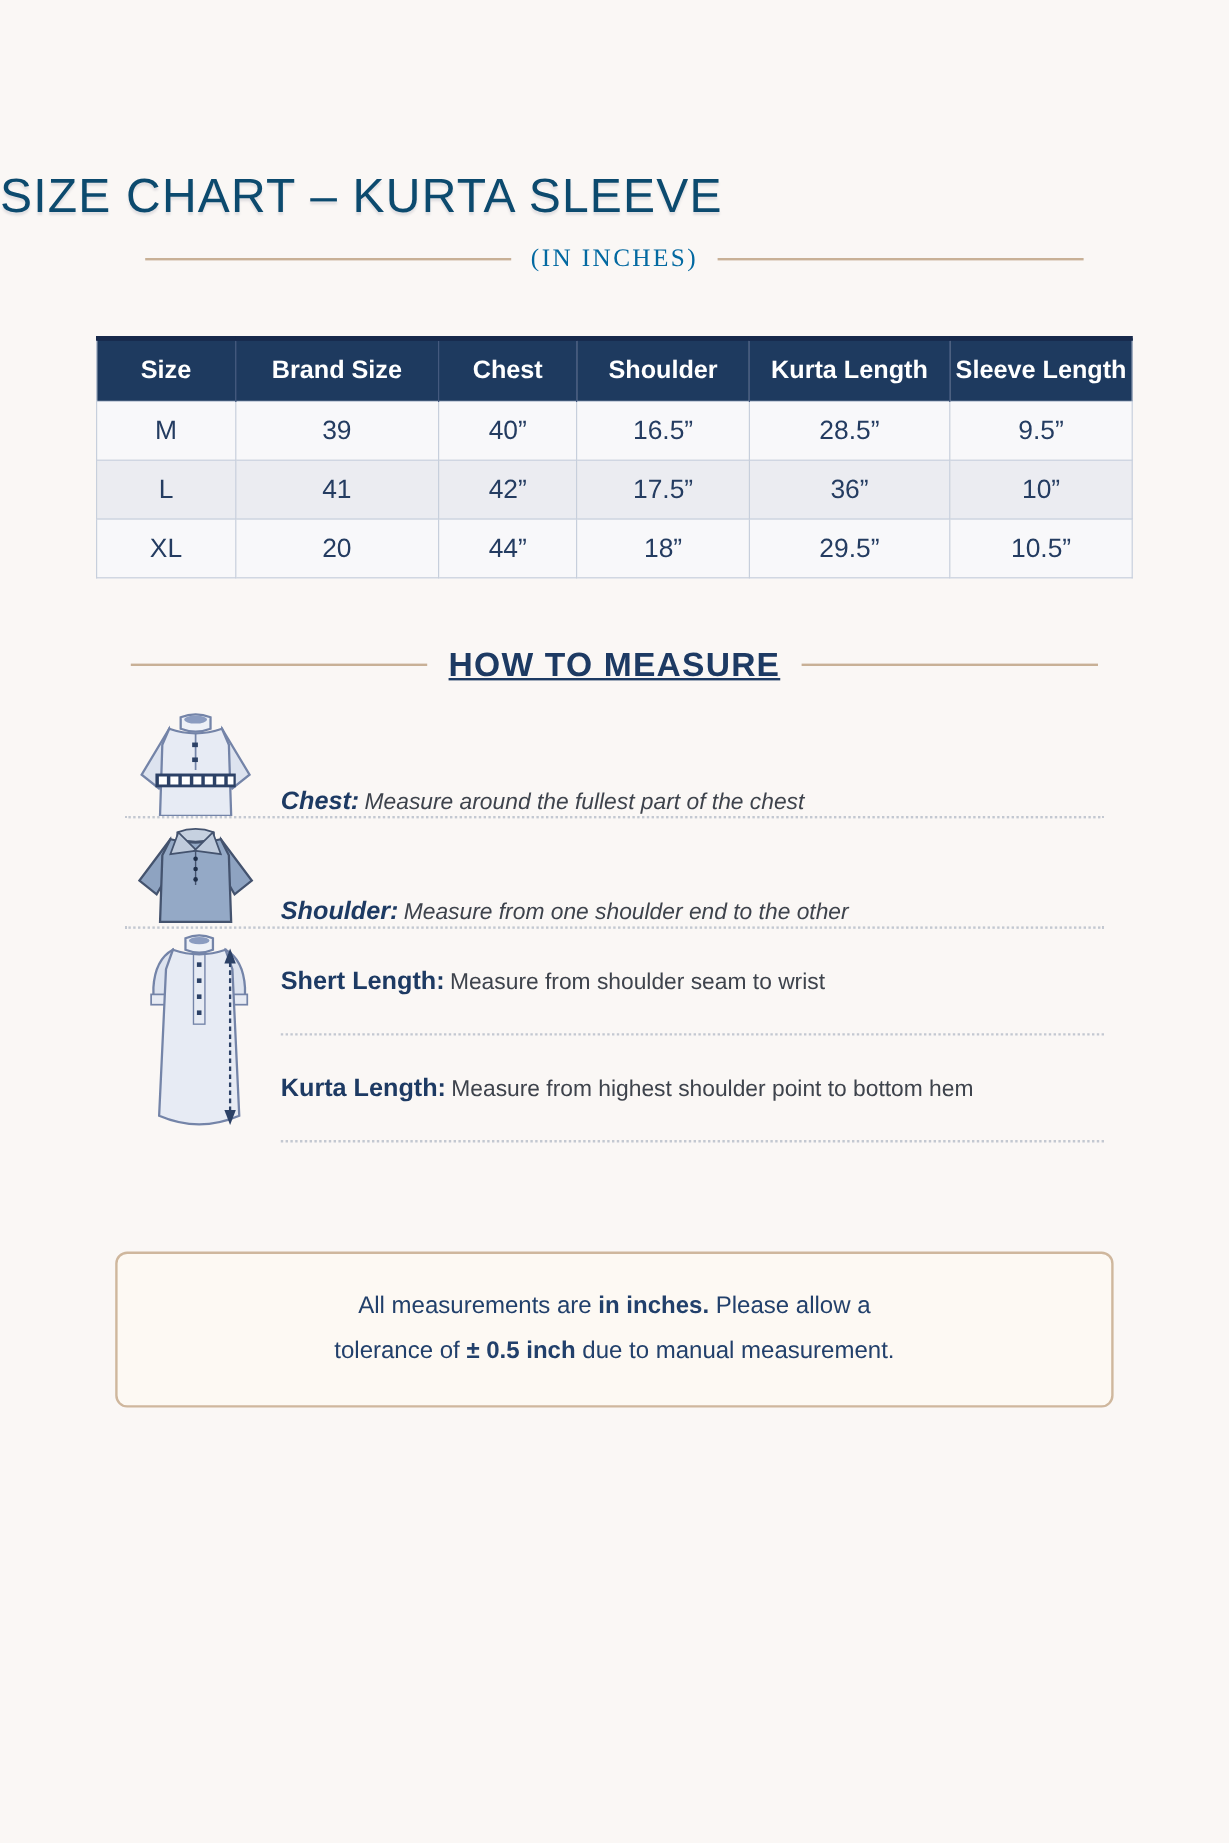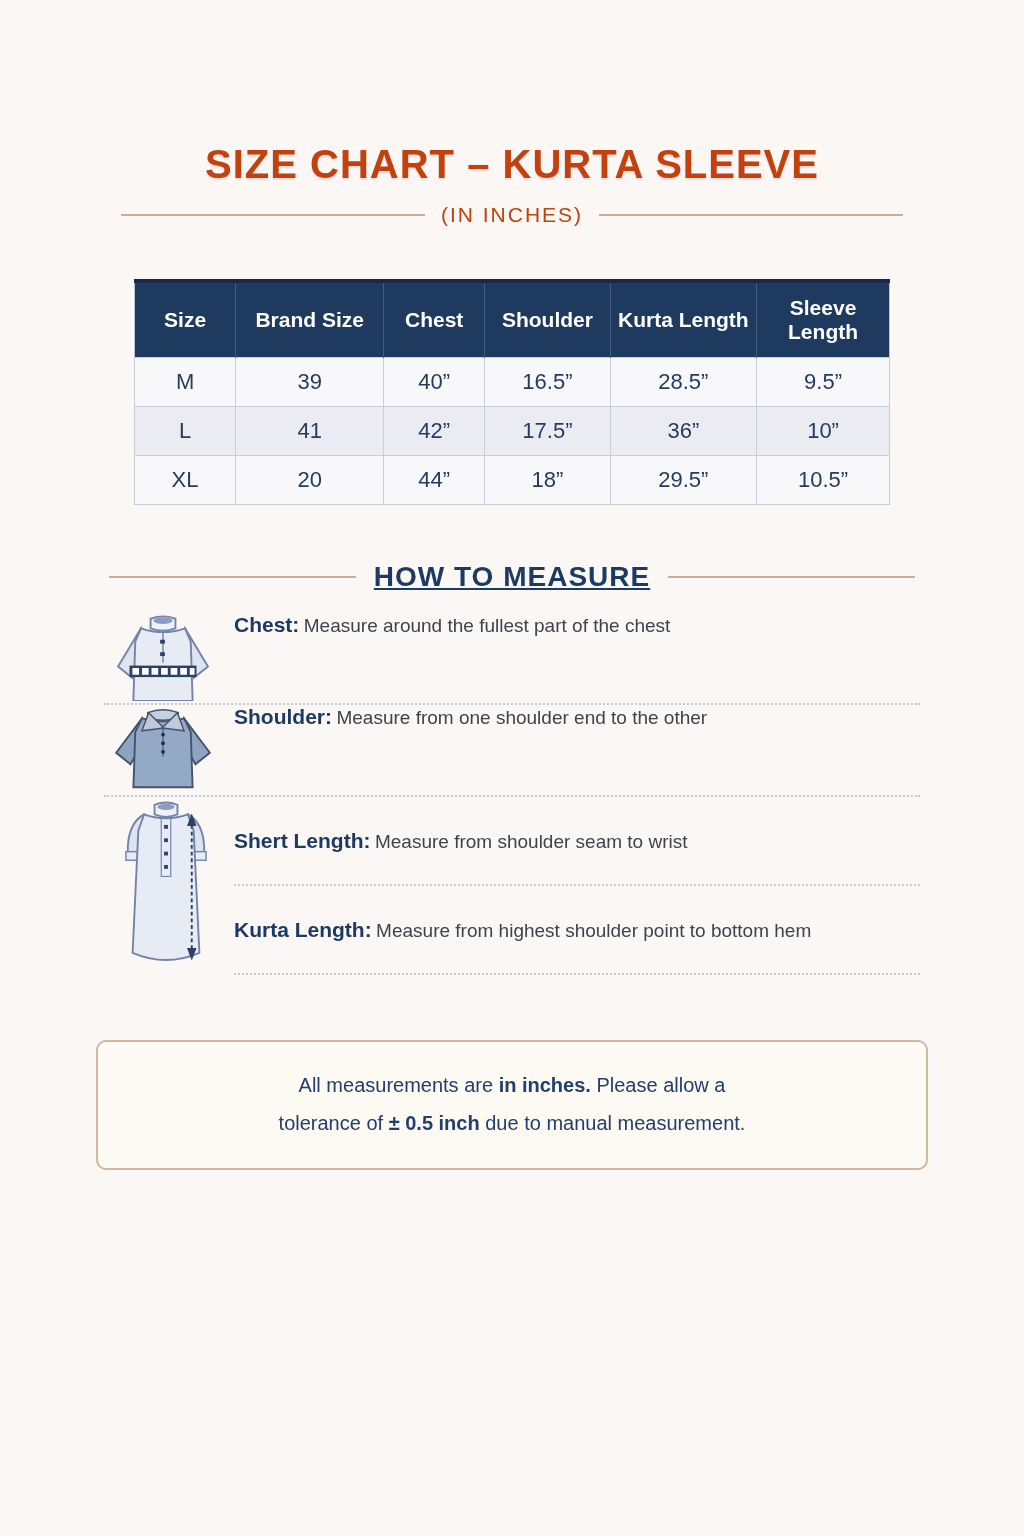--- a/index.html
+++ b/index.html
@@ -8,39 +8,38 @@
     background:#faf7f5;
     font-family:"Liberation Sans", sans-serif;
     color:#22395c;
     overflow:hidden;
   }
   .page{padding-top:142px;}
 
   
   .title{
     margin:0;
-    text-align:center;
     font-size:40px;
-    font-weight:700;
+    font-weight:400;
     letter-spacing:1px;
-    color:#c2410c;
+    color:#0c4a6e;
     text-shadow:0 2px 2px rgba(40,50,80,0.12);
   }
   .subtitle-row{
     width:782px;margin:16px auto 0;
     display:flex;align-items:center;gap:16px;
   }
   .rule{flex:1;height:2px;background:#c8b096;}
   .subtitle{
-    font-size:21px;color:#c2410c;letter-spacing:2px;white-space:nowrap;
+    font-size:21px;color:#0369a1;letter-spacing:2px;white-space:nowrap;font-family:Liberation Serif, serif;
   }
 
   
   .size-table{
-    width:756px;margin:52px auto 0;
+    width:864px;margin:52px auto 0;
     border-collapse:collapse;
     border:1px solid #b9c2d2;
     border-top:4px solid #17294b;
     table-layout:fixed;
   }
   .size-table th{
     background:#1e3a5f;color:#ffffff;
     font-size:21px;font-weight:700;
     padding:13px 4px;text-align:center;
     border-left:1px solid #44597e;
@@ -59,40 +58,41 @@
   .measure-heading-row{
     width:806px;margin:56px auto 20px;
     display:flex;align-items:center;gap:18px;
   }
   .measure-heading{
     margin:0;font-size:28px;font-weight:700;
     letter-spacing:1px;color:#1d3a63;white-space:nowrap;text-decoration:underline;
   }
   .measure-list{width:816px;margin:0 auto;}
   .measure-item{
-    display:flex;align-items:flex-start;
+    display:flex;align-items:flex-end;
     min-height:90px;
     border-bottom:2px dotted #c3c8d1;
+    font-style:italic;
   }
   .icon-box{width:130px;flex:none;display:flex;align-items:center;}
   .measure-text{margin:0;}
   .m-label{font-size:21px;font-weight:700;color:#1d3a63;}
   .m-desc{font-size:19px;color:#3e434c;}
 
   .measure-item-double{display:flex;align-items:stretch;}
   .double-icon{width:130px;flex:none;padding-top:3px;}
   .double-texts{flex:1;}
   .text-row{
     height:87px;display:flex;align-items:center;
     border-bottom:2px dotted #c3c8d1;
   }
 
   
   .note-box{
-    width:756px;margin:64px auto 0;
+    width:756px;margin:89px auto 0;
     background:#fdf9f3;
     border:2px solid #cfb79d;
     border-radius:10px;
     padding:24px 36px 26px;
     text-align:center;
   }
   .note-line{
     font-size:20px;color:#22406b;line-height:1.9;
   }
   .note-line b{font-weight:700;}

